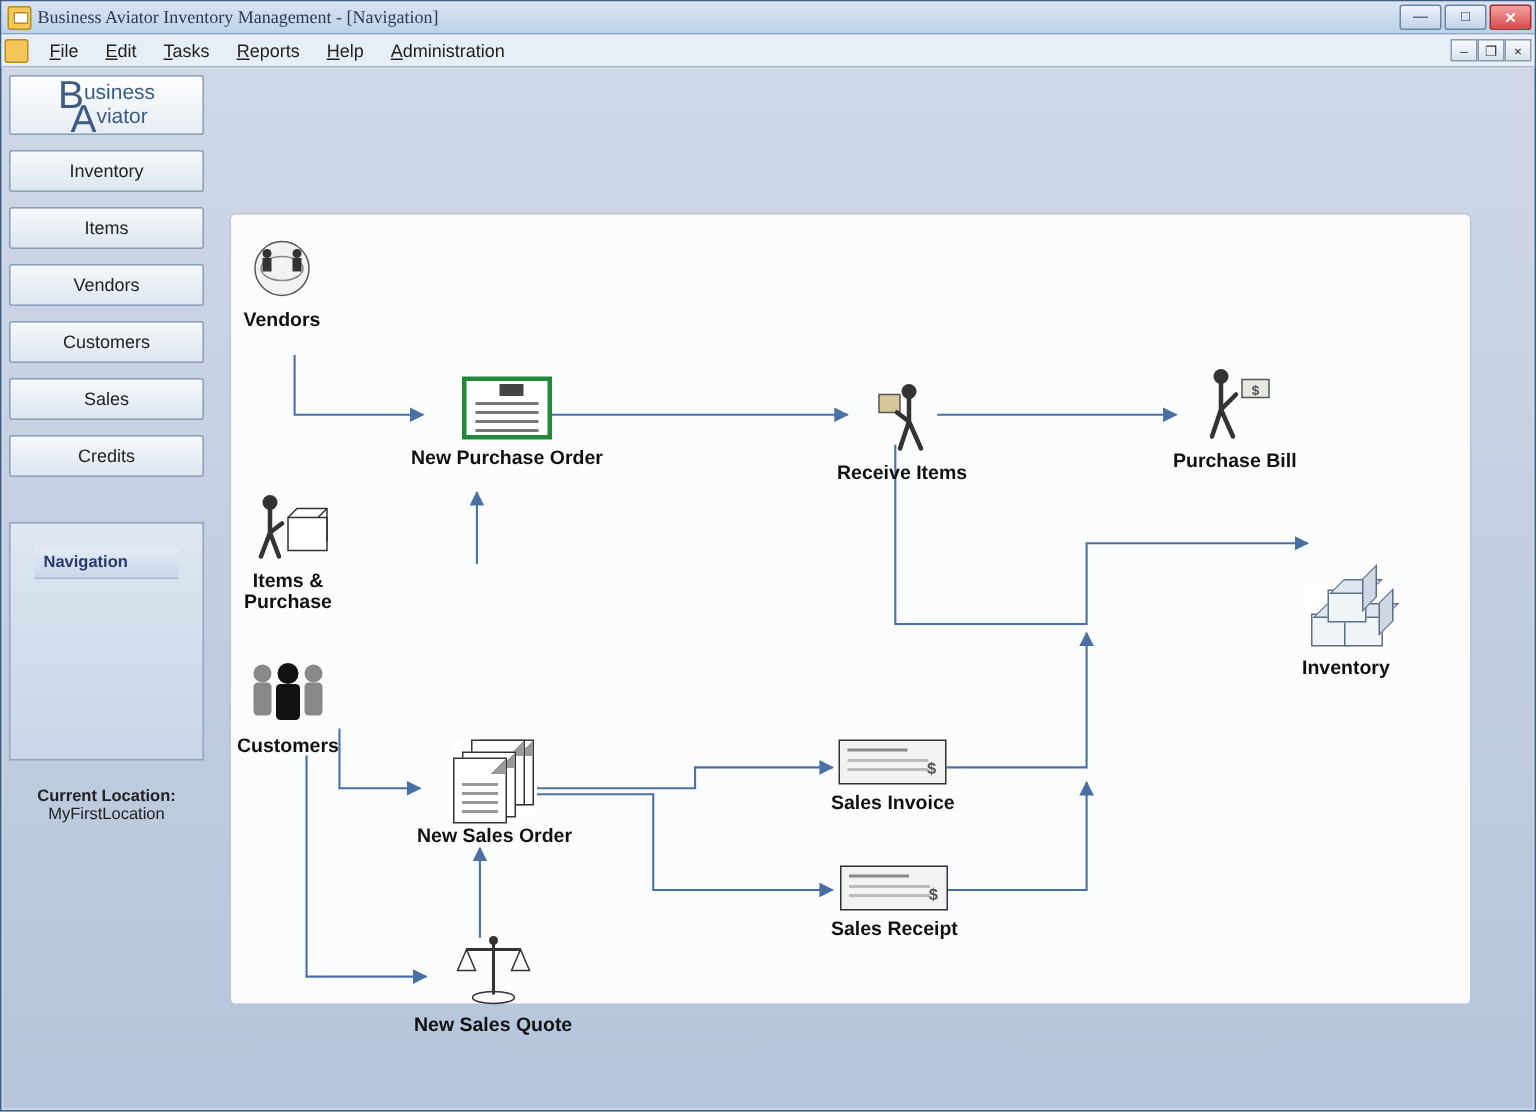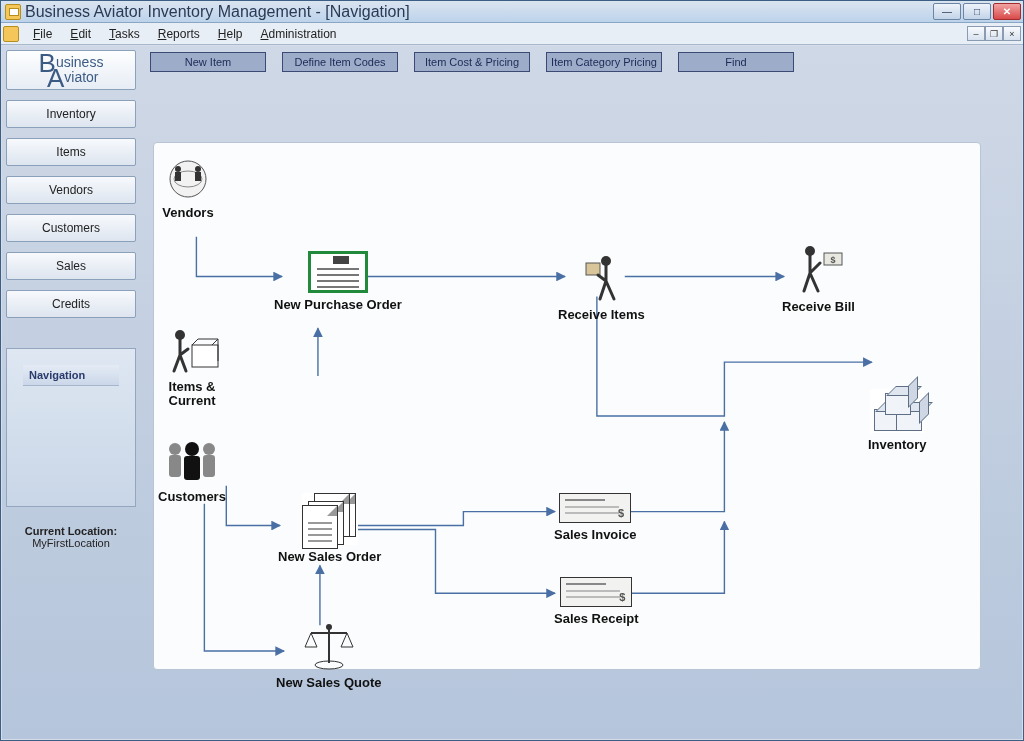--- a/index.html
+++ b/index.html
@@ -2,21 +2,21 @@
 <html><head>
 <meta charset="utf-8">
 <style>
   * { box-sizing: border-box; font-family: "Segoe UI", "Tahoma", Arial, sans-serif; }
   body { margin:0; background:#bcd3eb; width:1024px; height:741px; overflow:hidden; }
   
   .window { position:relative; width:1024px; height:741px; background:#d6dde8; border:1px solid #3b5e85;}
   .titlebar { height:22px; background:linear-gradient(#dbe4f0,#bcd3eb); display:flex; align-items:center; border-bottom:1px solid #8aa6c5;}
   .title-icon { width:16px; height:16px; margin:0 4px; background:#f5c65a; border:1px solid #b68f1c; border-radius:2px; position:relative;}
   .title-icon::after{content:""; position:absolute; left:3px; top:3px; width:8px; height:6px; background:#fff; border:1px solid #b68f1c;}
-  .title-text { font-size:16px; color:#2a3a55; flex:1;}
+  .title-text { font-size:12px; color:#2a3a55; flex:1;font-family:Liberation Serif, serif;}
   .winbtns { display:flex; gap:2px; padding-right:2px;}
   .winbtn { width:28px; height:17px; border:1px solid #6b84a3; background:linear-gradient(#eef3fa,#c2d3e8); border-radius:2px; display:flex; align-items:center; justify-content:center; font-size:10px; color:#2a3a55;}
   .winbtn.close { background:linear-gradient(#f2a3a3,#d94a4a); border-color:#a42b2b; color:#fff; font-weight:bold;}
   
   .menubar { height:22px; background:#e8eef6; display:flex; align-items:center; padding-left:2px; border-bottom:1px solid #a8b8cd; gap:2px;}
   .menubar .micon { width:16px; height:16px; margin-right:4px; background:#f5c65a; border:1px solid #b68f1c; border-radius:2px;}
   .menuitem { font-size:12px; color:#222; padding:14px 8px; position:relative;}
   .menuitem .ul { text-decoration:underline; }
   .mdi-btns { margin-left:auto; display:flex; gap:0; padding-right:2px;}
   .mdibtn { width:18px; height:15px; border:1px solid #8a9cb2; background:linear-gradient(#f8fafd,#d8e2ef); font-size:9px; display:flex; align-items:center; justify-content:center; color:#333;}
@@ -118,27 +118,20 @@
         <div class="navpanel-hdr">Navigation</div>
         <div class="navpanel-body"></div>
       </div>
 
       <div class="status" style="margin-top:18px;">
         <b>Current Location:</b>
         <span>MyFirstLocation</span>
       </div>
     </div>
 
-    <div class="toolbar">
-      <div class="tbtn">New Item</div>
-      <div class="tbtn">Define Item Codes</div>
-      <div class="tbtn">Item Cost &amp; Pricing</div>
-      <div class="tbtn">Item Category Pricing</div>
-      <div class="tbtn">Find</div>
-    </div>
 
     <div class="canvas">
 
       <svg class="flows" viewBox="0 0 828 528">
         <defs>
           <marker id="ah" viewBox="0 0 10 10" refX="9" refY="5" markerWidth="7" markerHeight="7" orient="auto">
             <path d="M0,0 L10,5 L0,10 z" fill="#4a6fa5"></path>
           </marker>
         </defs>
         <g stroke="#4a6fa5" stroke-width="1.4" fill="none" marker-end="url(#ah)">
@@ -197,33 +190,33 @@
         <div class="lbl">Receive Items</div>
       </div>
 
       <div class="node" style="left:628px; top:100px;">
         <svg class="pic" width="58" height="52">
           <circle cx="20" cy="8" r="5" fill="#333"></circle>
           <path d="M20,12 L20,30 L30,20 M20,30 L14,48 M20,30 L28,48" stroke="#333" stroke-width="3" fill="none" stroke-linecap="round"></path>
           <rect x="34" y="10" width="18" height="12" fill="#e8e8e0" stroke="#555"></rect>
           <text x="43" y="20" font-size="9" text-anchor="middle" fill="#555">$</text>
         </svg>
-        <div class="lbl">Receive Bill</div>
+        <div class="lbl">Purchase Bill</div>
       </div>
 
       <div class="node" style="left:8px; top:184px;">
         <svg class="pic" width="60" height="48">
           <circle cx="18" cy="8" r="5" fill="#333"></circle>
           <path d="M18,12 L18,28 L26,22 M18,28 L12,44 M18,28 L24,44" stroke="#333" stroke-width="3" fill="none" stroke-linecap="round"></path>
           <rect x="30" y="18" width="26" height="22" fill="#fff" stroke="#333"></rect>
           <path d="M30,18 L36,12 L56,12 L56,34" fill="none" stroke="#333"></path>
           <path d="M56,12 L50,18" stroke="#333"></path>
         </svg>
         <div class="lbl">Items &amp;</div>
-        <div class="lbl" style="margin-top:0">Current</div>
+        <div class="lbl" style="margin-top:0">Purchase</div>
       </div>
 
       <div class="node" style="left:4px; top:296px;">
         <svg class="pic" width="66" height="46">
           <g fill="#888">
               <circle cx="16" cy="10" r="6"></circle>
               <rect x="10" y="16" width="12" height="22" rx="3"></rect>
             </g>
           <g fill="#888">
               <circle cx="50" cy="10" r="6"></circle>

